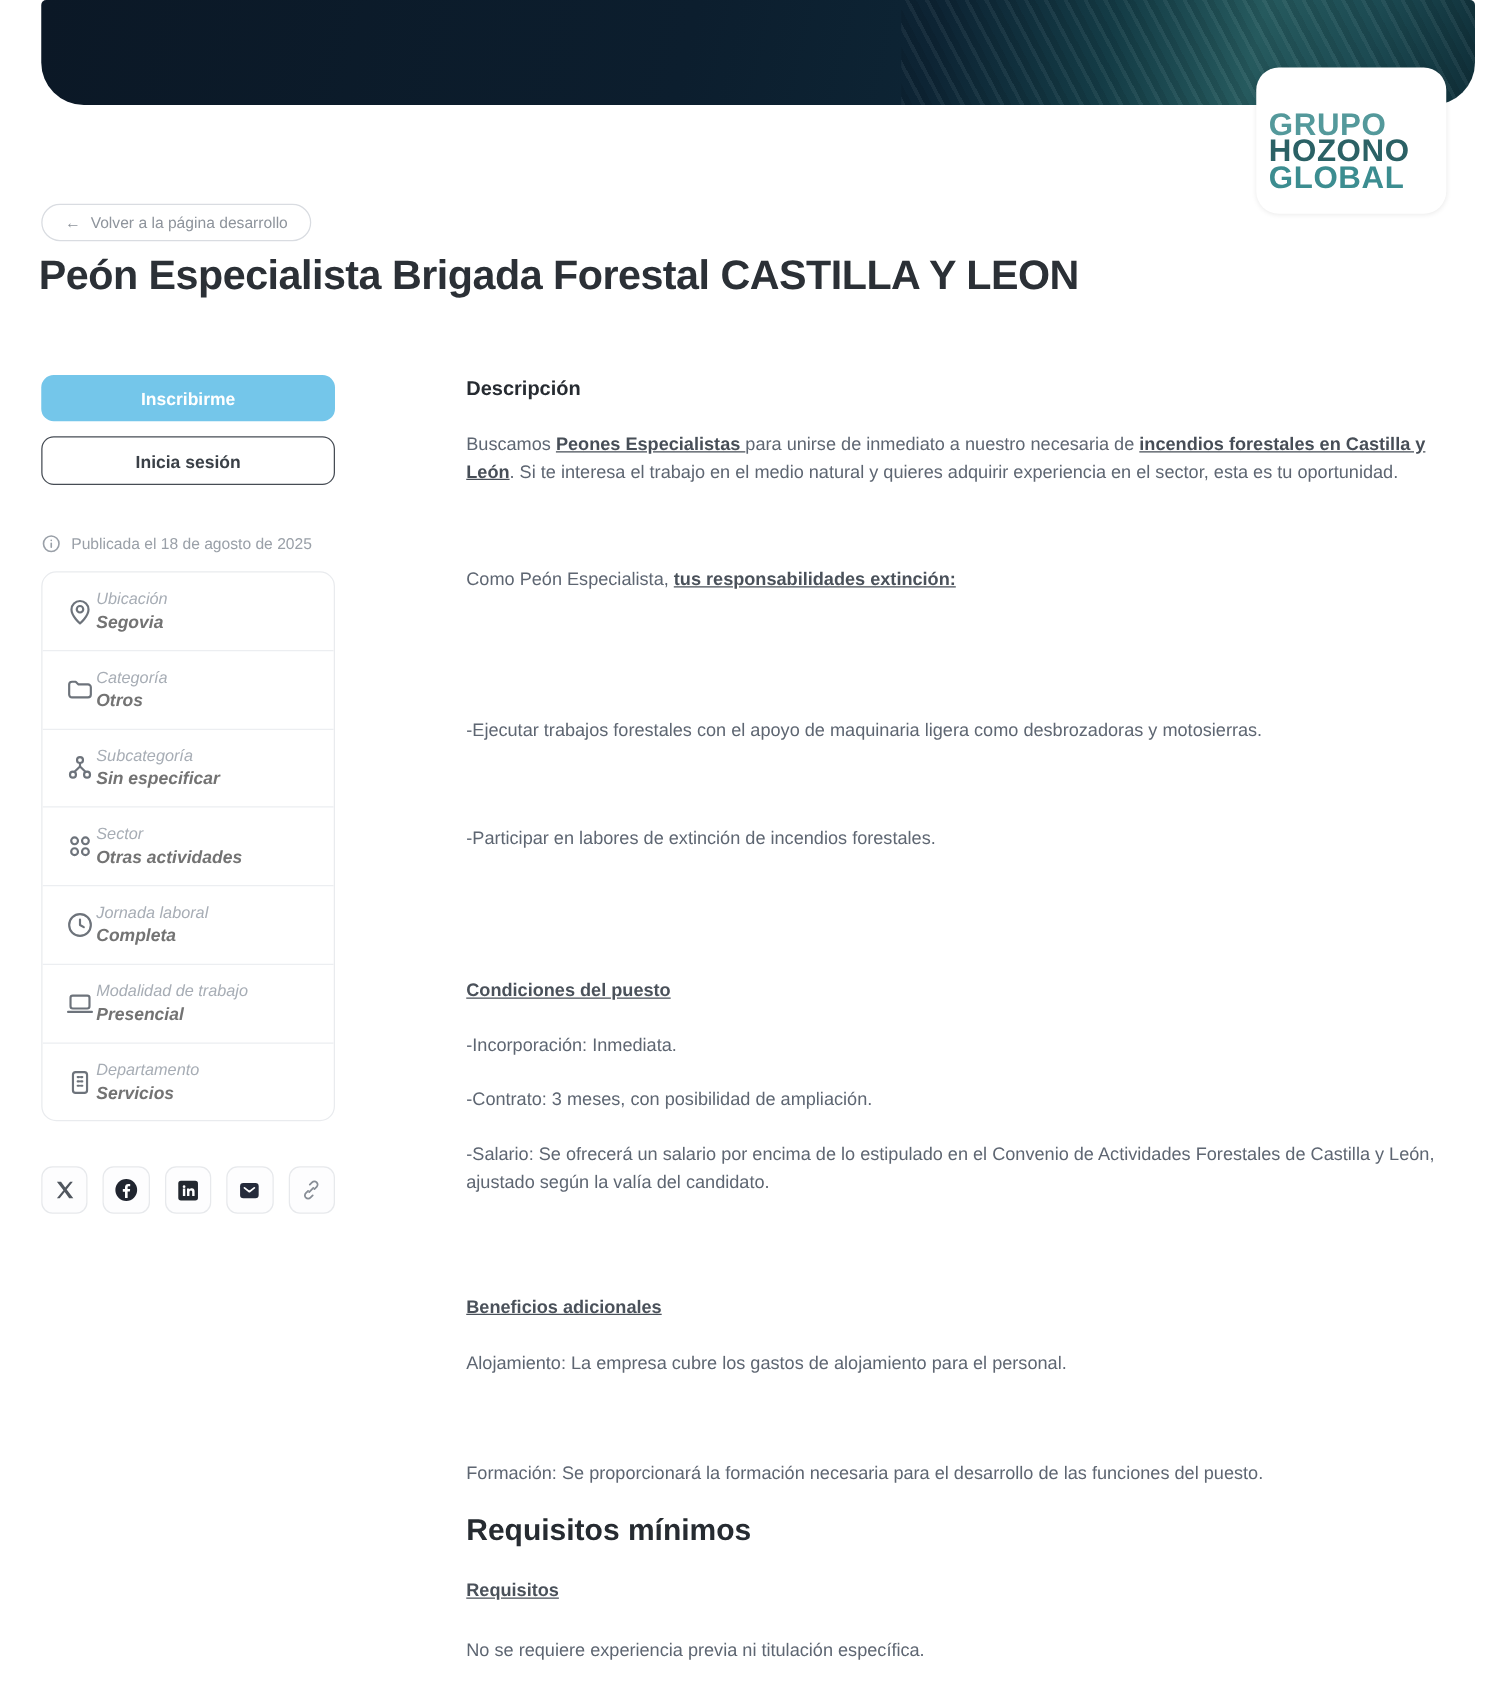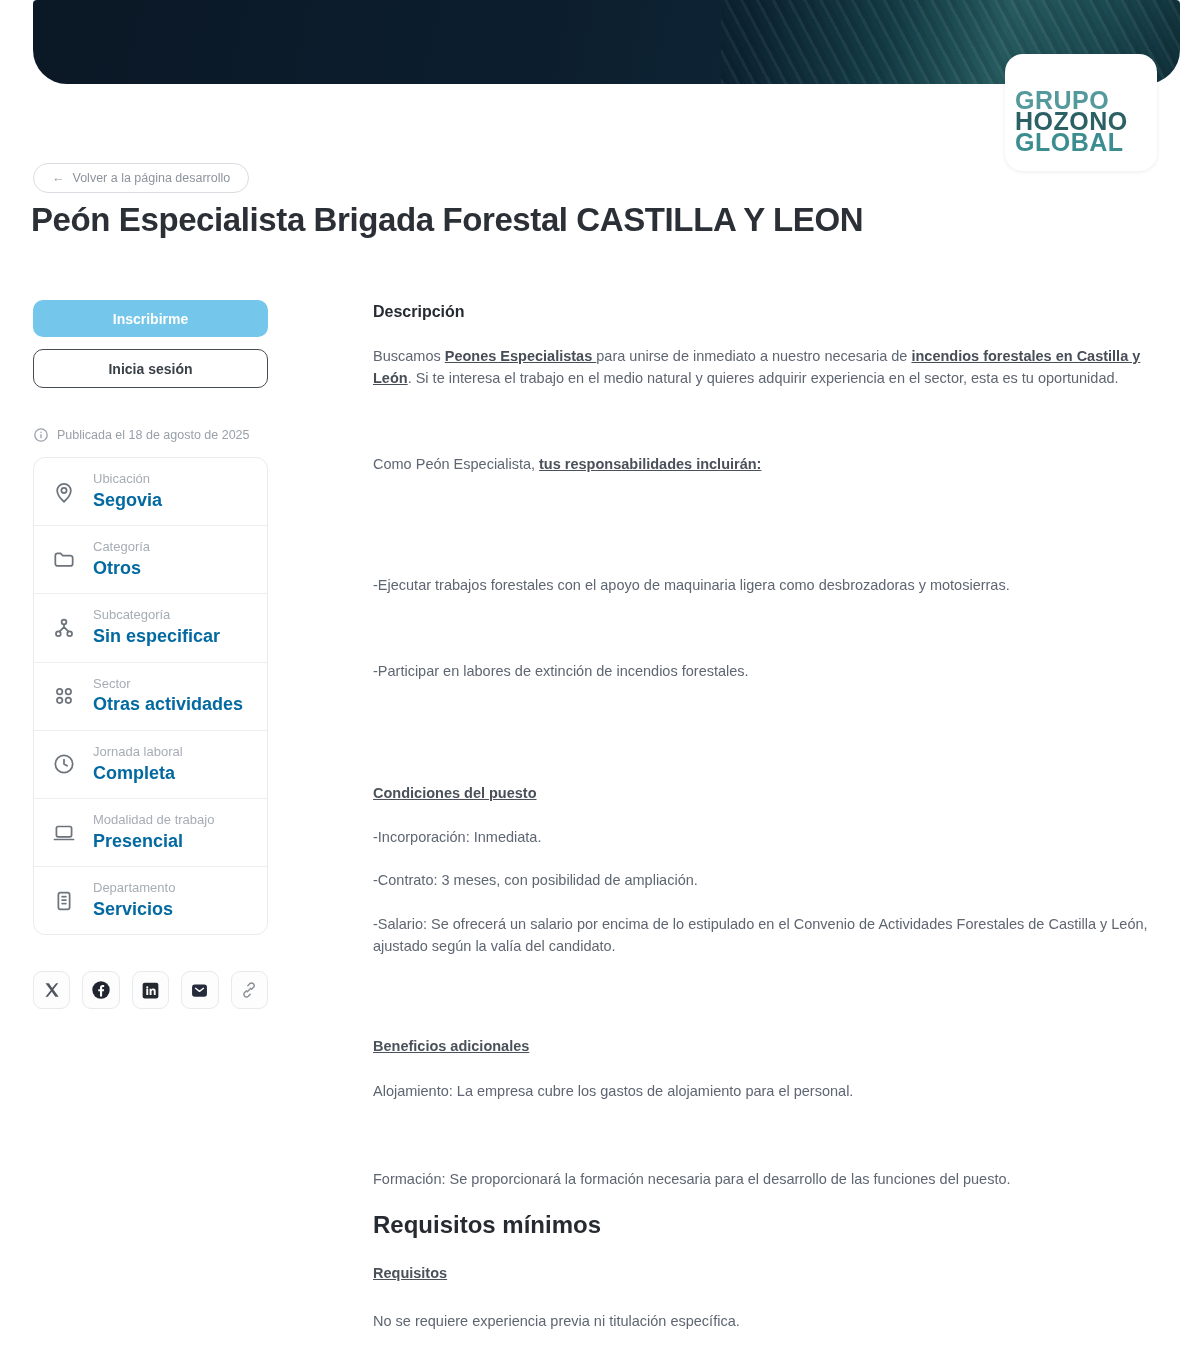--- a/index.html
+++ b/index.html
@@ -38,26 +38,26 @@
   .btn-apply { width:100%; height:37px; border:none; border-radius:10px; background:#74c6ea;
     color:#ffffff; font-weight:700; font-size:14px; cursor:pointer;
     font-family:inherit; }
   .btn-login { margin-top:12px; width:100%; height:39px; border:1.6px solid #464c54;
     border-radius:10px; background:#fff; color:#3a4047; font-weight:600; font-size:14px;
     cursor:pointer; font-family:inherit; }
   .published { margin-top:39px; display:flex; align-items:center; gap:8px;
     color:#9aa0a8; font-size:12.5px; }
   .details-card { margin-top:14px; border:1px solid #e9ebee; border-radius:12px;
     background:#fff; overflow:hidden; }
-  .detail-row { display:flex; gap:16px; padding:13px 12px 13px 17px;
-    border-bottom:1px solid #eceef1; }
+  .detail-row { display:flex; gap:0; padding:13px 12px 13px 17px;
+    border-bottom:1px solid #eceef1;font-style:italic; }
   .detail-row:last-child { border-bottom:none; }
   .detail-icon { flex:0 0 26px; color:#6d737b; display:flex; align-items:center; }
   .detail-label { color:#a7adb5; font-size:13px; line-height:1.3; }
-  .detail-value { color:#0369a1; font-size:18px; font-weight:700; line-height:1.35; }
+  .detail-value { color:#737373; font-size:14px; font-weight:700; line-height:1.35; }
   .share-row { margin-top:36px; display:flex; gap:12px; }
   .share-btn { width:38px; height:38px; border:1px solid #e7e9ec; border-radius:9px;
     background:#fdfdfe; display:flex; align-items:center; justify-content:center; cursor:pointer; }
 
   
   .h-desc { font-size:16px; font-weight:700; color:#262b31; }
   .p-intro { margin-top:22px; max-width:810px; }
   .rich-link { font-weight:700; color:#474e57; text-decoration:underline; cursor:pointer; }
   .u-head { font-weight:700; color:#4a515a; text-decoration:underline; }
   .p-resp-intro { margin-top:64px; }
@@ -254,21 +254,21 @@
       </div>
 
     </div>
 
     <div class="right-col">
 
       <h2 class="h-desc">Descripción</h2>
 
       <p class="p-intro"><span>Buscamos </span><span class="rich-link">Peones Especialistas </span><span>para unirse de inmediato a nuestro necesaria de </span><span class="rich-link">incendios forestales en Castilla y León</span><span>. Si te interesa el trabajo en el medio natural y quieres adquirir experiencia en el sector, esta es tu oportunidad.</span></p>
 
-      <p class="p-resp-intro"><span>Como Peón Especialista, </span><span class="u-head">tus responsabilidades incluirán:</span></p>
+      <p class="p-resp-intro"><span>Como Peón Especialista, </span><span class="u-head">tus responsabilidades extinción:</span></p>
 
       <p class="p-resp1">-Ejecutar trabajos forestales con el apoyo de maquinaria ligera como desbrozadoras y motosierras.</p>
       <p class="p-resp2">-Participar en labores de extinción de incendios forestales.</p>
 
       <p class="h-cond"><span class="u-head">Condiciones del puesto</span></p>
       <p class="cond-item">-Incorporación: Inmediata.</p>
       <p class="cond-item">-Contrato: 3 meses, con posibilidad de ampliación.</p>
       <p class="cond-item">-Salario: Se ofrecerá un salario por encima de lo estipulado en el Convenio de Actividades Forestales de Castilla y León, ajustado según la valía del candidato.</p>
 
       <p class="h-benef"><span class="u-head">Beneficios adicionales</span></p>

